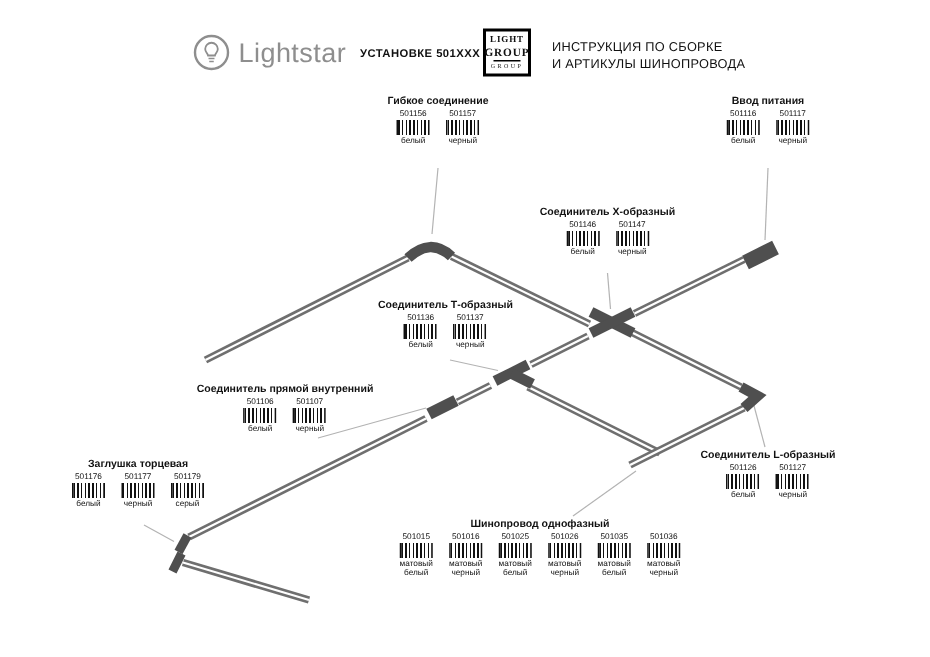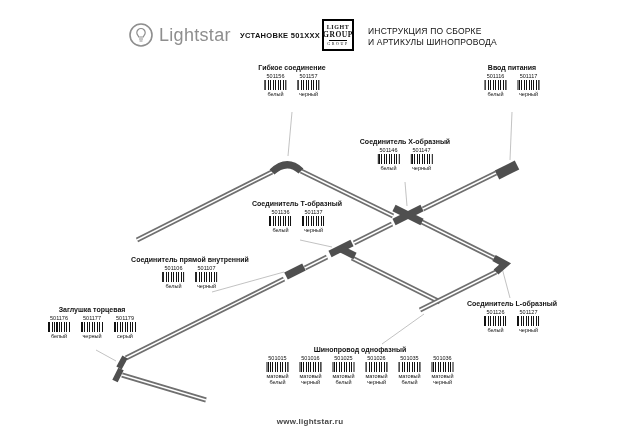--- a/index.html
+++ b/index.html
@@ -281,15 +281,14 @@
           <div class="bc-color">матовый белый</div>
         </div>
         <div class="bc-item">
           <div class="bc-art">501036</div>
           <div class="bc-bars"></div>
           <div class="bc-color">матовый черный</div>
         </div>
       </div>
   </div>
 
-  <div class="site">www.lightstar.ru</div>
 
 </div>
 
 </body></html>

